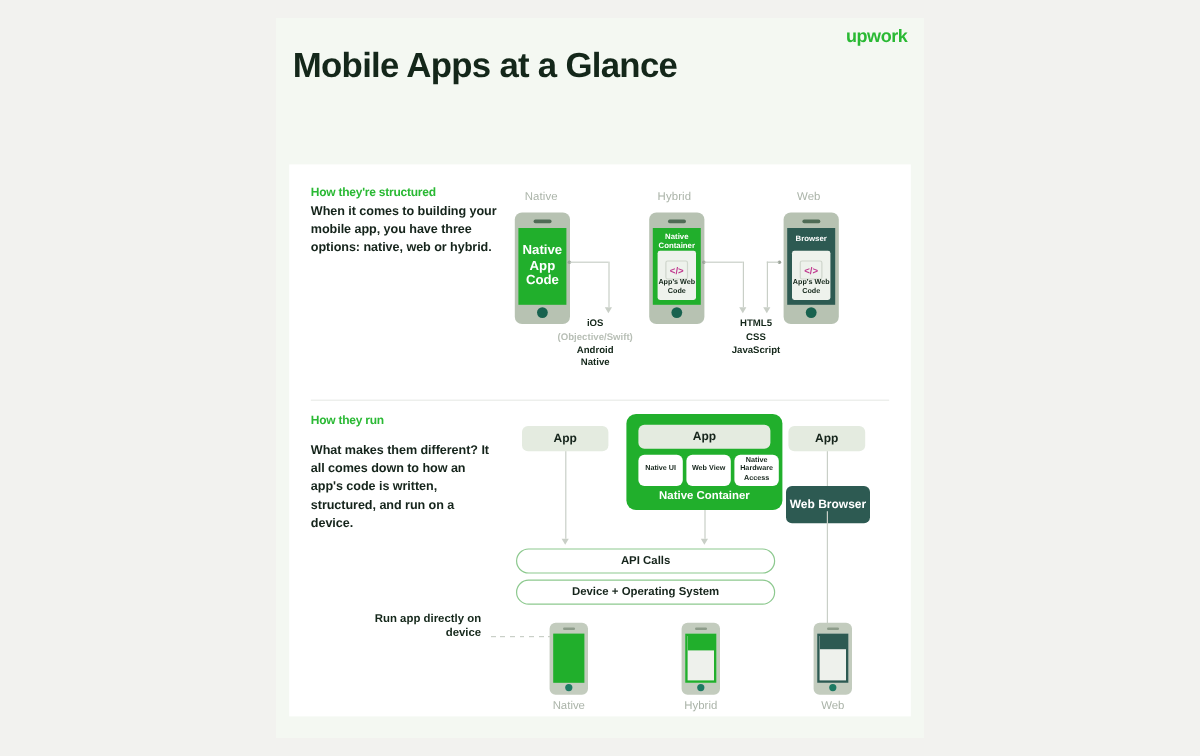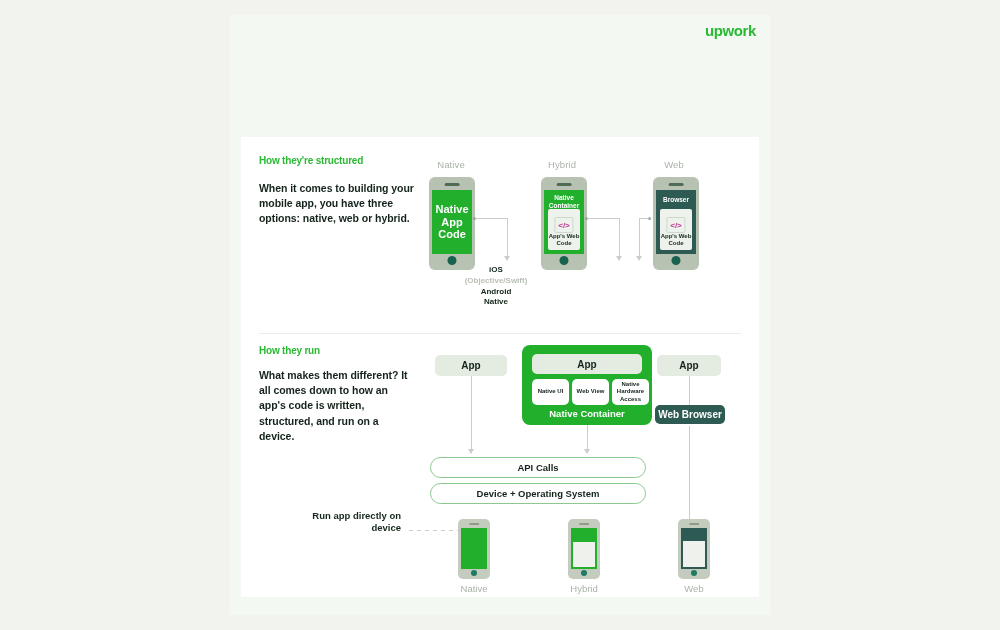--- a/index.html
+++ b/index.html
@@ -185,28 +185,29 @@
     position:absolute;text-align:center;font-size:9.5px;color:#aab3a8;
   }
 </style>
 </head>
 <body>
 
 <div class="page">
   <div class="poster">
 
     <div class="hdr">
+      <div class="title">Mobile Apps at a Glance</div>
     </div>
     <div class="logo">upwork</div>
 
     <div class="card">
       <div class="divider"></div>
 
       <div class="sec-title" style="left:18px;top:18px;">How they're structured</div>
-      <div class="sec-body" style="left:18px;top:44px;width:164px;">When it comes to building your mobile app, you have three options: native, web or hybrid.</div>
+      <div class="sec-body" style="left:18px;top:32px;width:164px;">When it comes to building your mobile app, you have three options: native, web or hybrid.</div>
 
       <div class="col-label" style="left:175px;top:22px;width:70px;">Native</div>
       <div class="col-label" style="left:286px;top:22px;width:70px;">Hybrid</div>
       <div class="col-label" style="left:398px;top:22px;width:70px;">Web</div>
 
       <div class="phone" style="left:188px;top:40px;width:46px;height:93px;">
         <div class="bezel"></div>
         <div class="speaker"></div>
         <div class="screen scr-native" style="left:3px;right:3px;top:13px;bottom:16px;">
           <div class="nat-txt">
@@ -258,37 +259,42 @@
       <div class="ln lnh" style="left:398px;top:81px;width:10px;"></div>
       <div class="ln lnv" style="left:398px;top:81px;height:38px;"></div>
       <div class="arrow" style="left:395px;top:119px;"></div>
 
       <div class="stackcap" style="left:214px;top:128px;width:82px;">
         <div>iOS</div>
         <div class="muted">(Objective/Swift)</div>
         <div>Android</div>
         <div>Native</div>
       </div>
+      <div class="stackcap" style="left:348px;top:128px;width:82px;">
+        <div>HTML5</div>
+        <div>CSS</div>
+        <div>JavaScript</div>
+      </div>
 
       <div class="sec-title" style="left:18px;top:208px;">How they run</div>
       <div class="sec-body" style="left:18px;top:231px;width:152px;">What makes them different? It all comes down to how an app's code is written, structured, and run on a device.</div>
 
       <div class="pill pill-app" style="left:194px;top:218px;width:72px;height:21px;">App</div>
 
       <div class="nc-box" style="left:281px;top:208px;width:130px;height:80px;">
         <div class="nc-app">App</div>
         <div class="nc-sub" style="left:10px;top:34px;width:37px;height:26px;">Native UI</div>
         <div class="nc-sub" style="left:50px;top:34px;width:37px;height:26px;">Web View</div>
         <div class="nc-sub" style="left:90px;top:34px;width:37px;height:26px;">Native Hardware Access</div>
         <div class="nc-cap">Native Container</div>
       </div>
 
       <div class="pill pill-app" style="left:416px;top:218px;width:64px;height:21px;">App</div>
 
-      <div class="pill pill-browser" style="left:414px;top:268px;width:70px;height:19px;">Web Browser</div>
+      <div class="pill pill-browser" style="left:414px;top:268px;width:70px;height:31px;">Web Browser</div>
 
       <div class="ln lnv" style="left:230px;top:239px;height:73px;"></div>
       <div class="arrow" style="left:227px;top:312px;"></div>
 
       <div class="ln lnv" style="left:346px;top:288px;height:24px;"></div>
       <div class="arrow" style="left:343px;top:312px;"></div>
 
       <div class="ln lnv" style="left:448px;top:239px;height:29px;"></div>
       <div class="ln lnv" style="left:448px;top:289px;height:98px;"></div>
       <div class="arrow" style="left:445px;top:387px;"></div>

